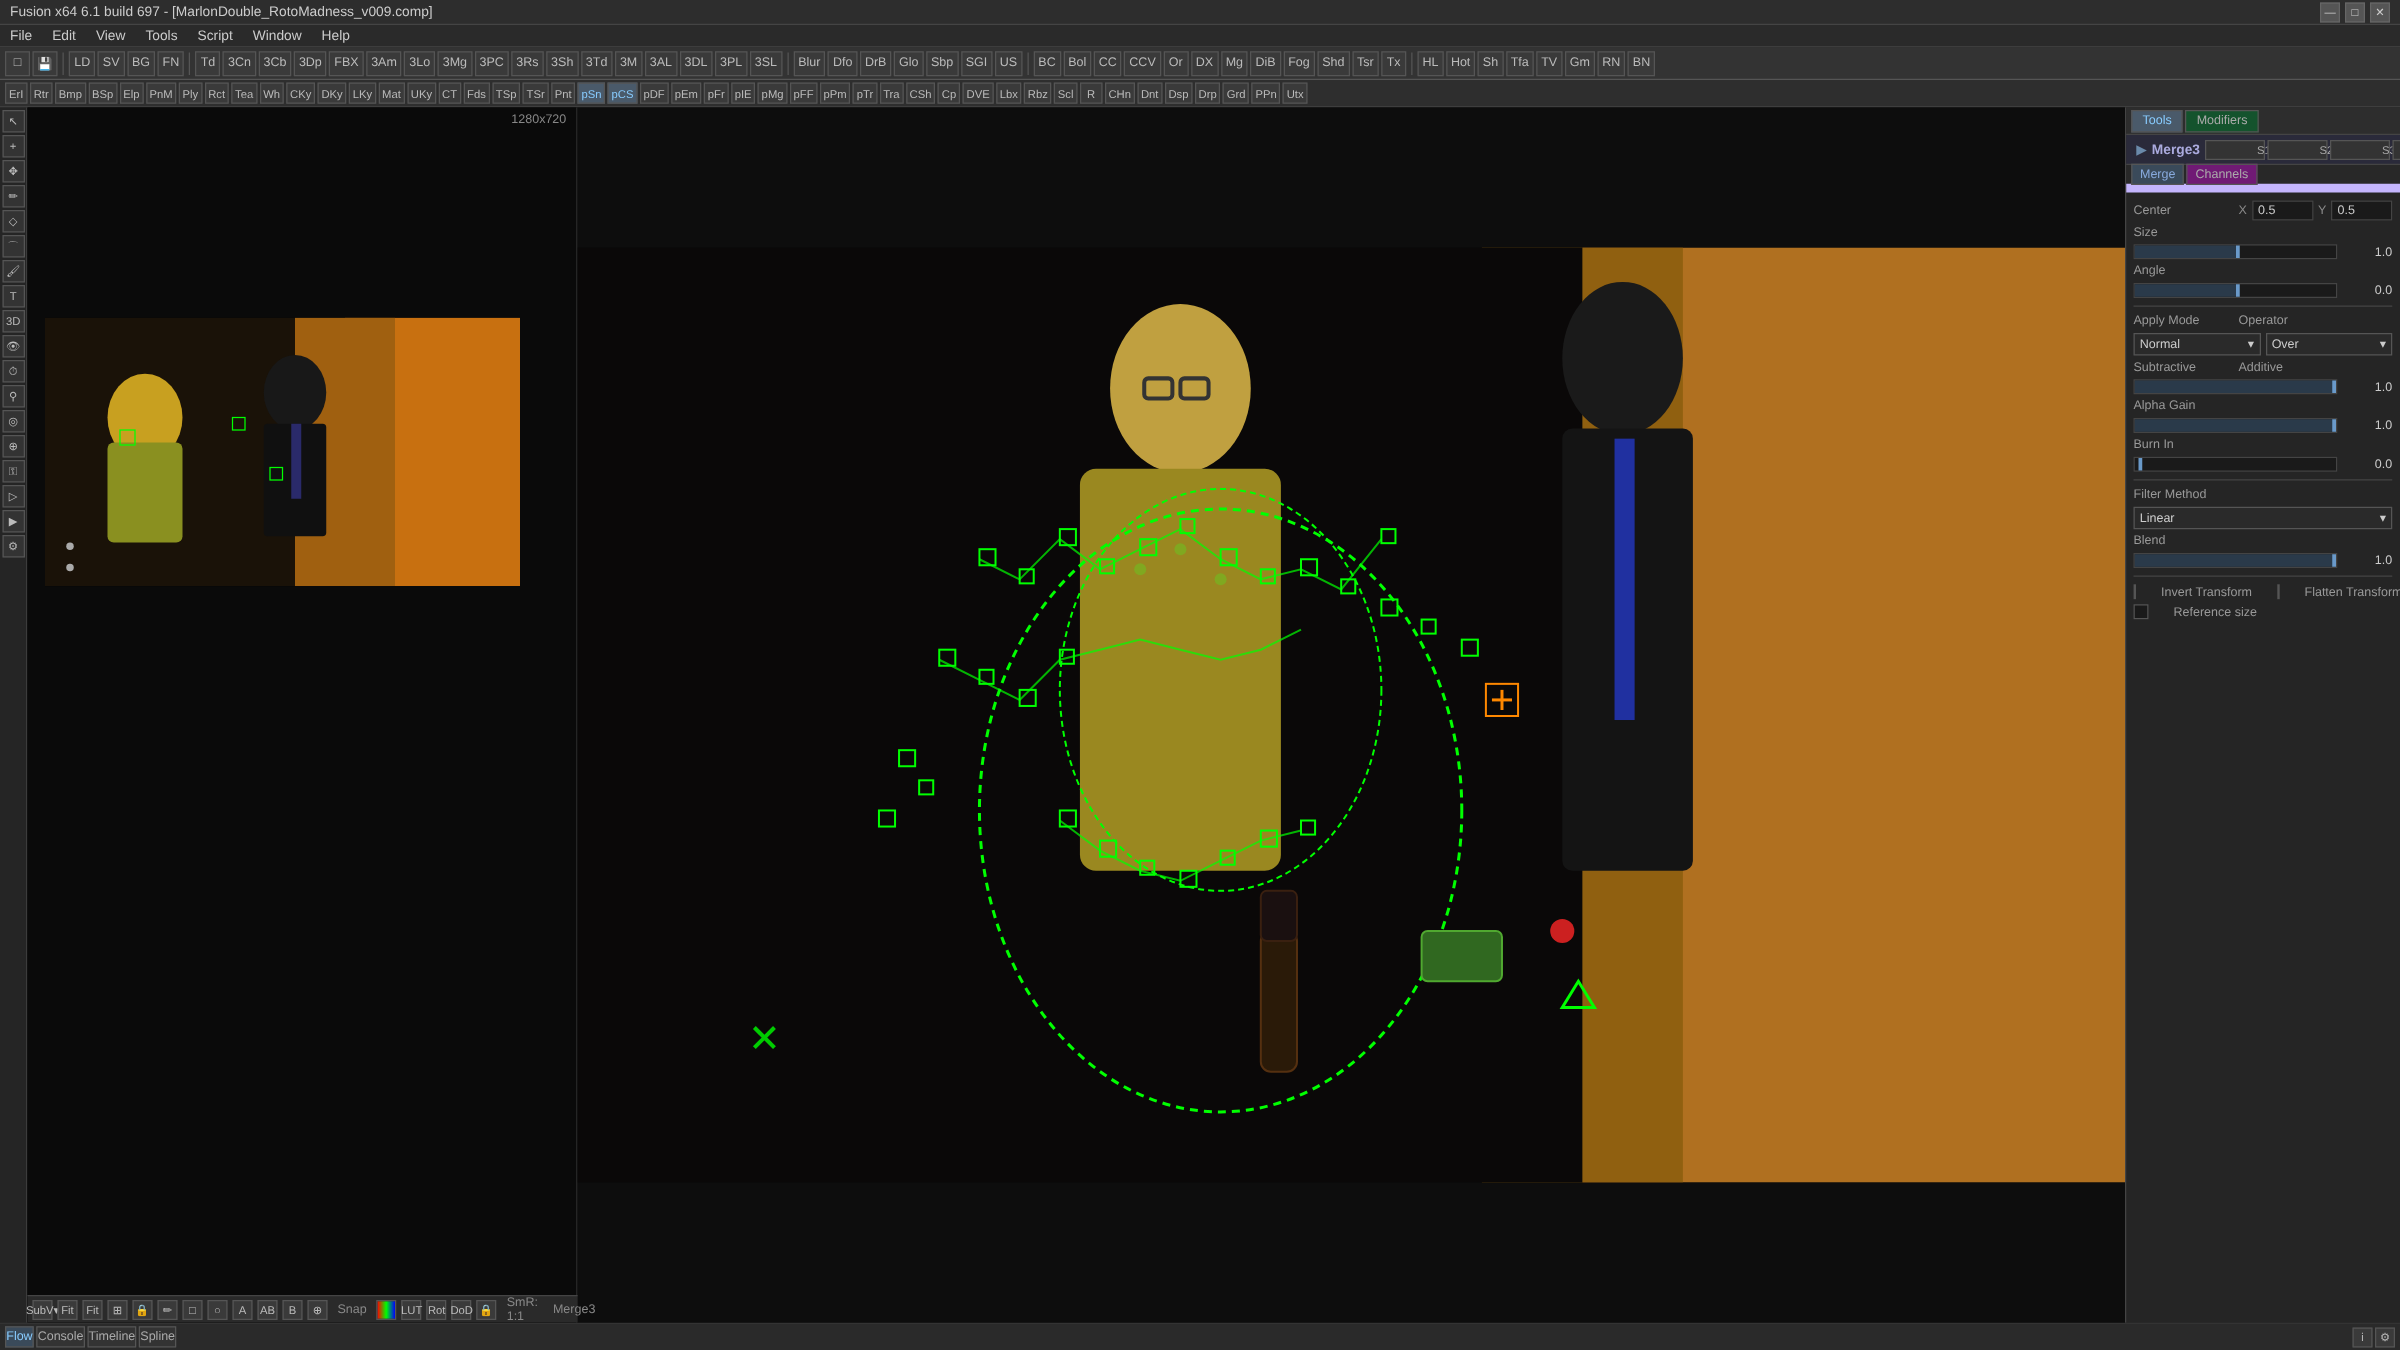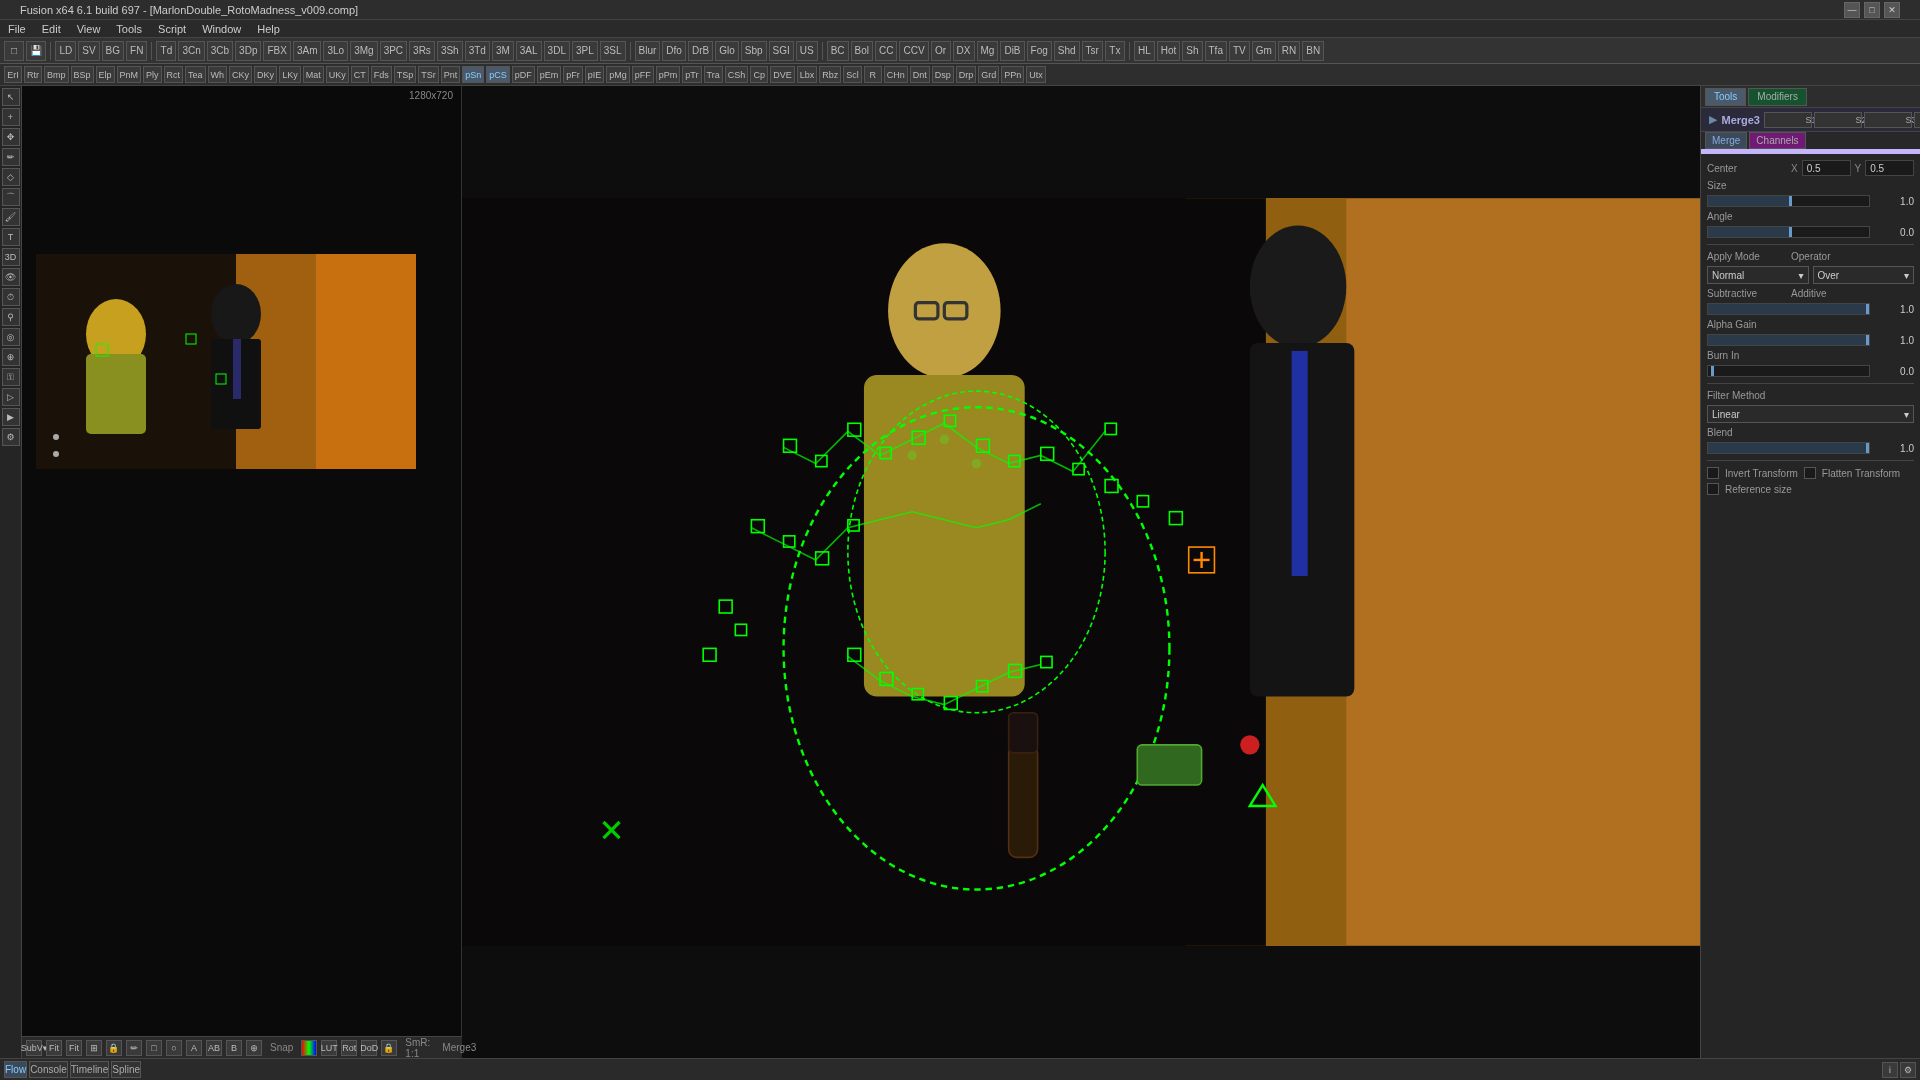--- a/index.html
+++ b/index.html
@@ -13,21 +13,21 @@
       color: #ccc;
     }
 
     
     #titlebar {
       height: 20px;
       background: #2d2d2d;
       display: flex;
       align-items: center;
       justify-content: space-between;
-      padding: 0 20px;
+      padding: 0 8px;
       border-bottom: 1px solid #444;
     }
     #titlebar-controls { display: flex; gap: 4px; }
     .titlebar-btn {
       width: 16px; height: 16px;
       background: #555;
       border: 1px solid #666;
       color: #ccc;
       font-size: 9px;
       display: flex; align-items: center; justify-content: center;
@@ -240,21 +240,21 @@
     }
     .panel-title { color: #aad; font-size: 11px; font-weight: bold; }
 
     #panel-sub-tabs {
       height: 22px;
       background: #282828;
       display: flex;
       align-items: center;
       padding: 0 4px;
       gap: 2px;
-      border-bottom: 5px solid #c4b5fd;
+      border-bottom: 7px solid #c4b5fd;
     }
     .sub-tab {
       height: 17px;
       padding: 0 6px;
       background: #701a75;
       border: 1px solid #555;
       color: #aaa;
       font-size: 10px;
       display: flex;
       align-items: center;
@@ -310,21 +310,21 @@
 
     .section-divider {
       height: 1px;
       background: #444;
       margin: 6px 0;
     }
 
     .checkbox-row {
       display: flex;
       align-items: center;
-      gap: 6px;
+      gap: 20px;
       margin-bottom: 4px;
       text-align: center;
     }
     .checkbox {
       width: 12px;
       height: 12px;
       border: 1px solid #555;
       background: #1a1a1a;
       display: flex;
       align-items: center;

